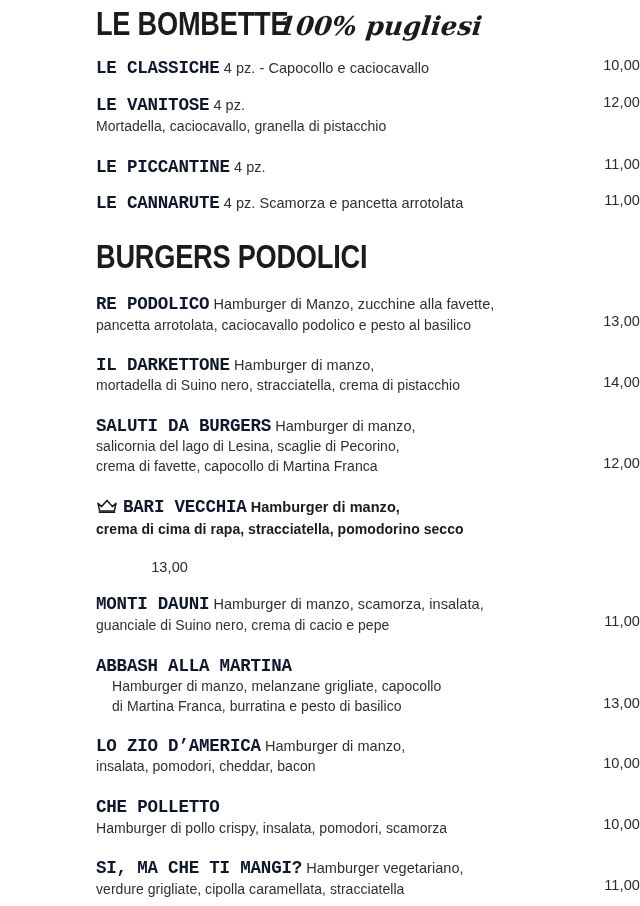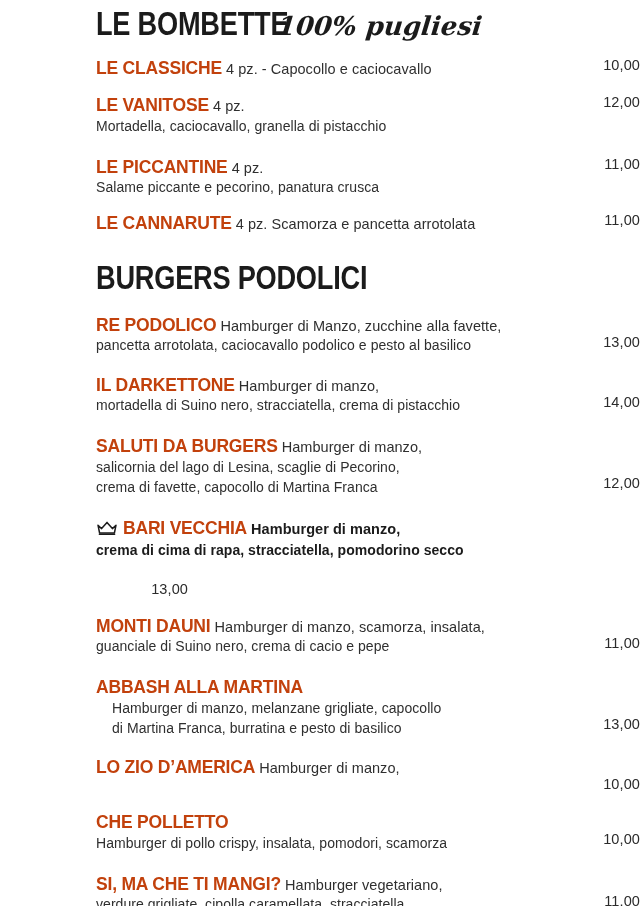--- a/index.html
+++ b/index.html
@@ -72,25 +72,25 @@
     font-weight: 400;
     color: #2b2b2b;
     letter-spacing: 0.1px;
     white-space: nowrap;
   }
   .price-pad-1 { padding-top: 0px; }
   .price-pad-2 { padding-top: 20px; }
   .price-pad-3 { padding-top: 40px; }
 
   .i-title {
-    font-family: Liberation Sans, sans-serif;
+    font-family: Liberation Mono, monospace;
     font-weight: 700;
     font-size: 17.5px;
     letter-spacing: -0.2px;
-    color: #c2410c;
+    color: #0f172a;
     white-space: nowrap;
   }
   .i-inline {
     font-weight: 400;
     font-size: 14.5px;
     color: #2f2f2f;
     letter-spacing: 0.05px;
   }
   .i-inline.bold {
     font-weight: 700;
@@ -144,21 +144,20 @@
       <div class="i-desc">Mortadella, caciocavallo, granella di pistacchio</div>
     </div>
     <div class="item-price price-pad-1">12,00</div>
   </div>
 
   <div class="item" style="margin-top:19px;">
     <div class="item-body">
       <div class="title-line">
         <span class="i-title">LE PICCANTINE</span><span class="i-inline"> 4 pz.</span>
       </div>
-      <div class="i-desc">Salame piccante e pecorino, panatura crusca</div>
     </div>
     <div class="item-price price-pad-1">11,00</div>
   </div>
 
   <div class="item" style="margin-top:14px;">
     <div class="item-body">
       <div class="title-line">
         <span class="i-title">LE CANNARUTE</span><span class="i-inline"> 4 pz. Scamorza e pancetta arrotolata</span>
       </div>
     </div>
@@ -234,20 +233,21 @@
 di Martina Franca, burratina e pesto di basilico</div>
     </div>
     <div class="item-price price-pad-3">13,00</div>
   </div>
 
   <div class="item" style="margin-top:18px;">
     <div class="item-body">
       <div class="title-line">
         <span class="i-title">LO ZIO D’AMERICA</span><span class="i-inline"> Hamburger di manzo,</span>
       </div>
+      <div class="i-desc">insalata, pomodori, cheddar, bacon</div>
     </div>
     <div class="item-price price-pad-2">10,00</div>
   </div>
 
   <div class="item" style="margin-top:19px;">
     <div class="item-body">
       <div class="title-line">
         <span class="i-title">CHE POLLETTO</span>
       </div>
       <div class="i-desc">Hamburger di pollo crispy, insalata, pomodori, scamorza</div>

